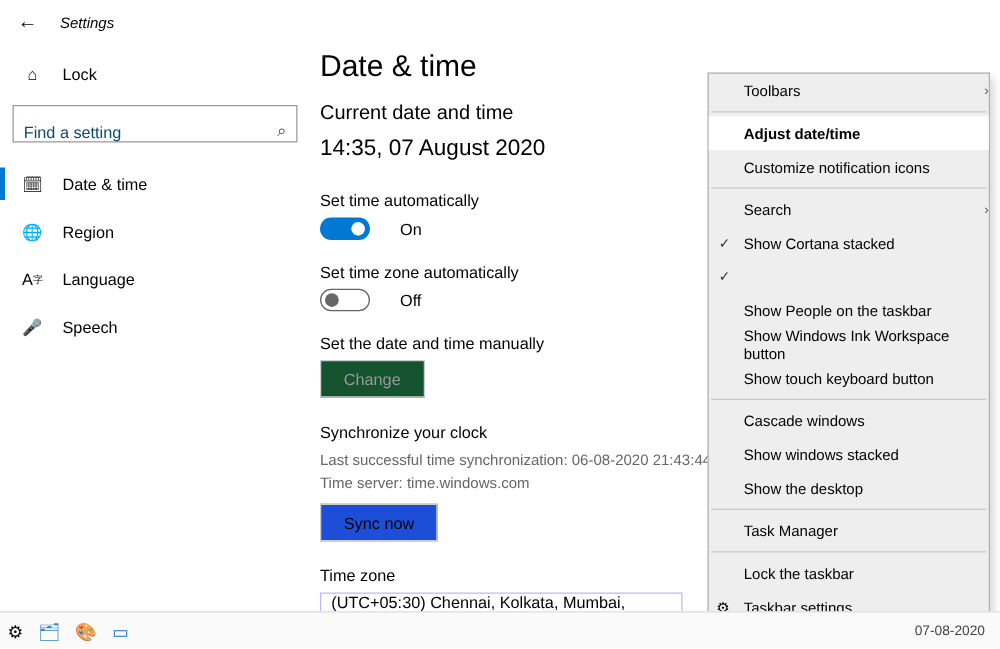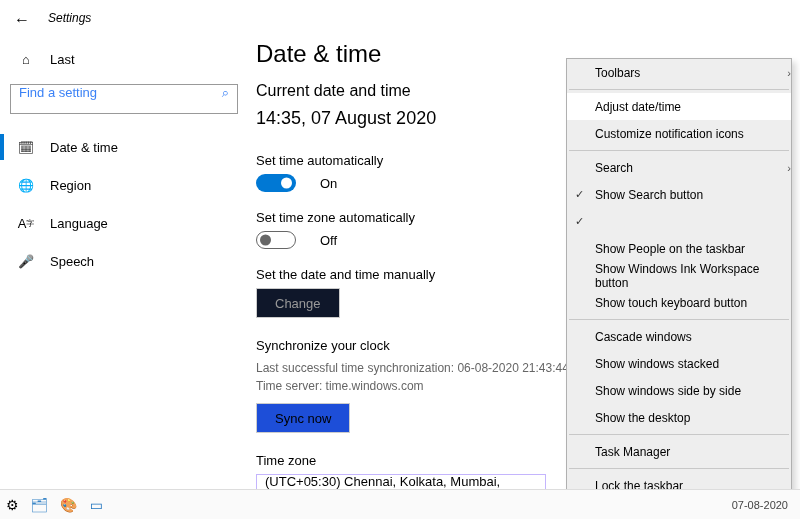--- a/index.html
+++ b/index.html
@@ -6,21 +6,21 @@
     body { width: 800px; height: 519px; background: #fff; overflow: hidden; position: relative; }
     
     .titlebar { height: 36px; display: flex; align-items: center; padding-left: 14px; gap: 18px; }
     .back-btn { font-size: 16px; cursor: pointer; }
     .win-title { font-size: 12px; font-style: italic; }
     
     .content { display: flex; height: calc(100% - 36px - 30px); }
     
     .sidebar { width: 248px; padding: 6px 10px 0 10px; }
     .home-row { display: flex; align-items: center; gap: 16px; height: 34px; padding-left: 8px; font-size: 13px; cursor: pointer; }
-    .search-box { margin-top: 8px; height: 30px; border: 1px solid #999; display: flex; align-items: flex-start; padding: 0 8px; font-size: 13px; color: #3b82f6; }
+    .search-box { margin-top: 8px; height: 30px; border: 1px solid #999; display: flex; align-items: flex-end; padding: 0 8px; font-size: 13px; color: #0c4a6e; }
     .search-box span:first-child { flex: 1; }
     .category { margin-top: 20px; font-weight: 600; font-size: 13px; padding-left: 2px; }
     .nav-list { margin-top: 14px; }
     .nav-item { display: flex; align-items: center; gap: 16px; height: 38px; padding-left: 8px; font-size: 13px; cursor: pointer; position: relative; }
     .nav-item.active::before { content: ""; position: absolute; left: -10px; top: 6px; bottom: 6px; width: 4px; background: #0078d4; }
     .nav-icon { width: 16px; height: 16px; display: inline-flex; align-items: center; justify-content: center; }
     
     .main { flex: 1; padding: 4px 0 0 8px; }
     .page-title { font-size: 24px; font-weight: 400; margin-bottom: 14px; }
     .sub-title { font-size: 16px; font-weight: 400; margin-bottom: 8px; }
@@ -28,28 +28,28 @@
     .label { font-size: 13px; margin-bottom: 6px; }
     .toggle-row { display: flex; align-items: center; gap: 24px; margin-bottom: 18px; }
     .toggle { width: 40px; height: 18px; border-radius: 10px; position: relative; cursor: pointer; }
     .toggle.on { background: #0078d4; }
     .toggle.off { background: #fff; border: 1px solid #666; }
     .toggle .knob { width: 11px; height: 11px; border-radius: 50%; position: absolute; top: 50%; transform: translateY(-50%); }
     .toggle.on .knob { background: #fff; right: 4px; }
     .toggle.off .knob { background: #666; left: 3px; }
     .toggle-state { font-size: 13px; }
     .btn { height: 30px; padding: 0 18px; font-size: 13px; border: 1px solid #ccc; background: #1d4ed8; cursor: pointer; }
-    .btn.disabled { color: #999; background: #0f172a; cursor: default; }
+    .btn.disabled { color: #999; background: #14532d; cursor: default; }
     .section-gap { margin-bottom: 20px; }
     .caption { font-size: 12px; color: #666; line-height: 1.5; }
     .select-box { width: 290px; height: 30px; border: 1px solid #c4b5fd; display: flex; align-items: center; padding: 0 8px; font-size: 13px; justify-content: space-between; cursor: pointer; }
     
     .context-menu { position: absolute; top: 58px; right: 8px; width: 226px; background: #eee; border: 1px solid #b0b0b0; box-shadow: 4px 4px 6px rgba(0,0,0,0.15); font-size: 12px; }
     .cm-item { height: 27px; display: flex; align-items: center; padding-left: 28px; cursor: pointer; position: relative; }
-    .cm-item.hover { background: #fff; }
+    .cm-item.hover { background: #fff; font-weight: bold; }
     .cm-item .arrow { margin-left: auto; color: #555; font-size: 11px; }
     .cm-item .check { position: absolute; left: 8px; color: #333; font-size: 11px; }
     .cm-sep { height: 1px; background: #c8c8c8; margin: 3px 2px; }
     .cm-icon { position: absolute; left: 6px; }
     
     .taskbar { position: absolute; bottom: 0; left: 0; right: 0; height: 30px; background: #fafafa; border-top: 1px solid #ddd; display: flex; align-items: center; padding: 0 6px; gap: 12px; }
     .taskbar .right { margin-left: auto; font-size: 11px; color: #444; padding-right: 6px; }
     .tb-icon { font-size: 14px; cursor: pointer; }
   </style>
 </head>
@@ -57,21 +57,21 @@
 
 <div class="titlebar">
   <span class="back-btn">←</span>
   <span class="win-title">Settings</span>
 </div>
 
 <div class="content">
   <div class="sidebar">
     <div class="home-row">
       <span class="nav-icon">⌂</span>
-      <span>Last</span>
+      <span>Lock</span>
     </div>
     <div class="search-box">
       <span>Find a setting</span>
       <span>⌕</span>
     </div>
     <div class="nav-list">
       <div class="nav-item active">
         <span class="nav-icon">🗓</span>
         <span>Date &amp; time</span>
       </div>
@@ -143,43 +143,40 @@
   <div class="cm-item">
       <span>Customize notification icons</span>
     </div>
   <div class="cm-sep"></div>
   <div class="cm-item">
       <span>Search</span>
       <span class="arrow">›</span>
     </div>
   <div class="cm-item">
       <span class="check">✓</span>
-      <span>Show Search button</span>
+      <span>Show Cortana stacked</span>
     </div>
   <div class="cm-item">
       <span class="check">✓</span>
     </div>
   <div class="cm-item">
       <span>Show People on the taskbar</span>
     </div>
   <div class="cm-item">
       <span>Show Windows Ink Workspace button</span>
     </div>
   <div class="cm-item">
       <span>Show touch keyboard button</span>
     </div>
   <div class="cm-sep"></div>
   <div class="cm-item">
       <span>Cascade windows</span>
     </div>
   <div class="cm-item">
       <span>Show windows stacked</span>
-    </div>
-  <div class="cm-item">
-      <span>Show windows side by side</span>
     </div>
   <div class="cm-item">
       <span>Show the desktop</span>
     </div>
   <div class="cm-sep"></div>
   <div class="cm-item">
       <span>Task Manager</span>
     </div>
   <div class="cm-sep"></div>
   <div class="cm-item">

